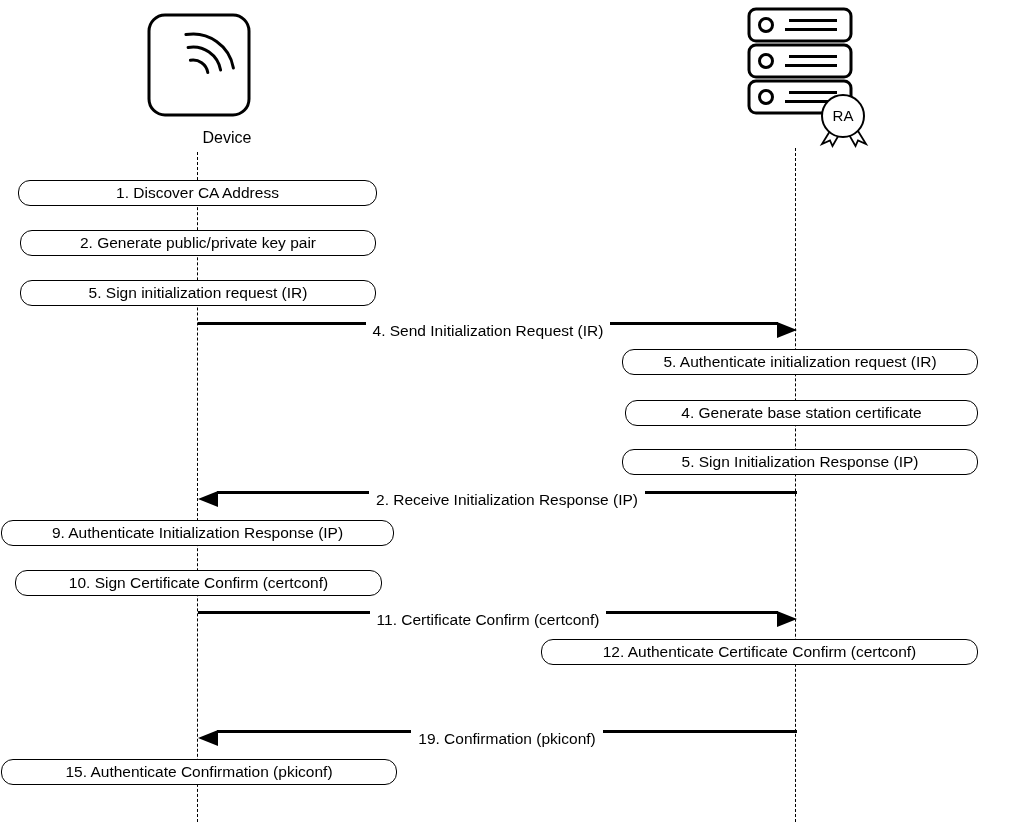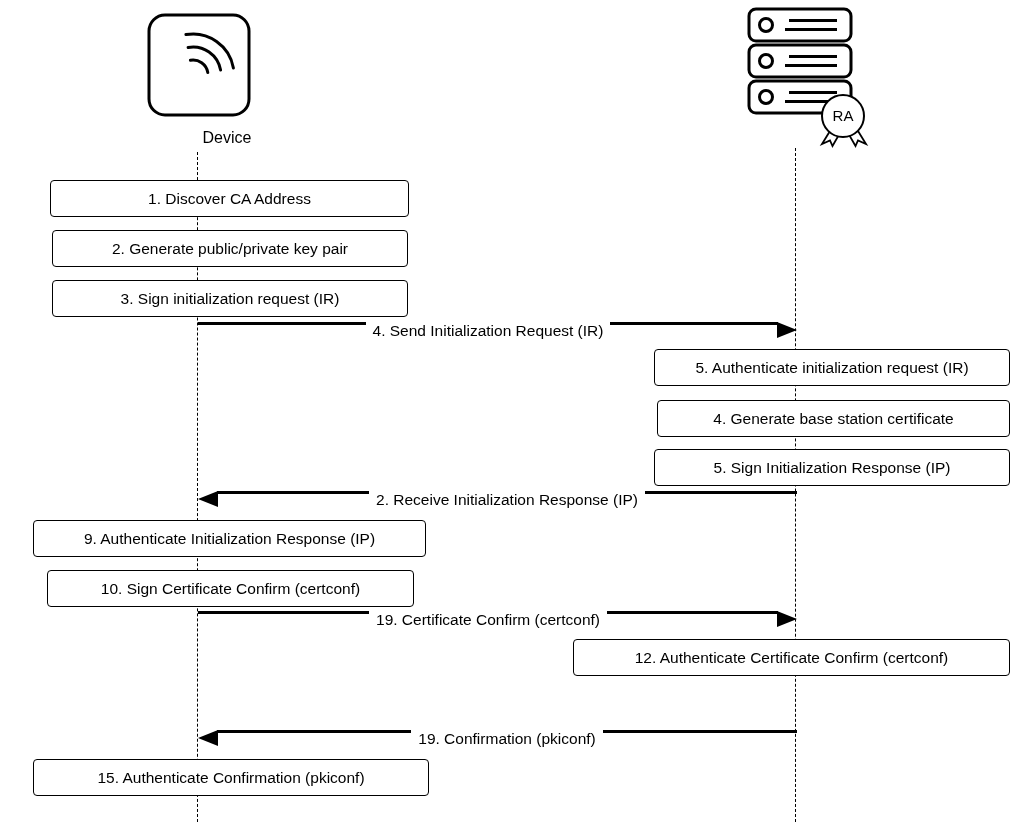--- a/index.html
+++ b/index.html
@@ -12,23 +12,23 @@
   .lifeline-device{left:197px;top:152px;height:670px;}
   .lifeline-ra{left:795px;top:148px;height:674px;}
   
   .device-icon{position:absolute;left:147px;top:13px;}
   .actor-label{position:absolute;left:199px;top:129px;transform:translateX(-50%);
     font-size:16px;white-space:nowrap;margin-left:28px;}
   .server-icon{position:absolute;left:747px;top:7px;}
   .ra-badge{position:absolute;left:812px;top:89px;}
   .ra-badge text{font-family:"Liberation Sans",sans-serif;font-size:15px;}
   
-  .step{position:absolute;height:37px;box-sizing:border-box;background:#fff;
-    border:1.6px solid #000;border-radius:4px;display:flex;align-items:center;
-    justify-content:center;font-size:15.5px;white-space:nowrap;z-index:2;margin-left:32px;}
+  .step{position:absolute;height:26px;box-sizing:border-box;background:#fff;
+    border:1.6px solid #000;border-radius:12px;display:flex;align-items:center;
+    justify-content:center;font-size:15.5px;white-space:nowrap;z-index:2;}
   .b1{left:18px;top:180px;width:359px}
   .b2{left:20px;top:230px;width:356px}
   .b3{left:20px;top:280px;width:356px}
   .b5{left:622px;top:349px;width:356px}
   .b6{left:625px;top:400px;width:353px}
   .b7{left:622px;top:449px;width:356px}
   .b9{left:1px;top:520px;width:393px}
   .b10{left:15px;top:570px;width:367px}
   .b12{left:541px;top:639px;width:437px}
   .b13{left:601px;top:689px;width:397px}
@@ -82,21 +82,21 @@
   </svg>
   <svg class="ra-badge" width="64" height="60" viewBox="0 0 64 60">
     <path d="M18 42 L10 55 L18 51.5 L20.5 57 L28 44 Z" fill="#fff" stroke="#000" stroke-width="1.8"></path>
     <path d="M46 42 L54 55 L46 51.5 L43.5 57 L36 44 Z" fill="#fff" stroke="#000" stroke-width="1.8"></path>
     <circle cx="31" cy="27" r="21" fill="#fff" stroke="#000" stroke-width="2"></circle>
     <text x="31" y="32" text-anchor="middle">RA</text>
   </svg>
 
   <div class="step b1">1. Discover CA Address</div>
   <div class="step b2">2. Generate public/private key pair</div>
-  <div class="step b3">3. Sign initialization request (IR)</div>
+  <div class="step b3">5. Sign initialization request (IR)</div>
   <div class="step b5">5. Authenticate initialization request (IR)</div>
   <div class="step b6">4. Generate base station certificate</div>
   <div class="step b7">5. Sign Initialization Response (IP)</div>
   <div class="step b9">9. Authenticate Initialization Response (IP)</div>
   <div class="step b10">10. Sign Certificate Confirm (certconf)</div>
   <div class="step b12">12. Authenticate Certificate Confirm (certconf)</div>
   <div class="step b15">15. Authenticate Confirmation (pkiconf)</div>
 
   <div class="msg m4">
     <span class="seg"></span>
@@ -107,21 +107,21 @@
 
   <div class="msg m8">
     <span class="head head-left"></span>
     <span class="seg"></span>
     <span class="msg-label">2. Receive Initialization Response (IP)</span>
     <span class="seg"></span>
   </div>
 
   <div class="msg m11">
     <span class="seg"></span>
-    <span class="msg-label">19. Certificate Confirm (certconf)</span>
+    <span class="msg-label">11. Certificate Confirm (certconf)</span>
     <span class="seg"></span>
     <span class="head head-right"></span>
   </div>
 
   <div class="msg m14">
     <span class="head head-left"></span>
     <span class="seg"></span>
     <span class="msg-label">19. Confirmation (pkiconf)</span>
     <span class="seg"></span>
   </div>

